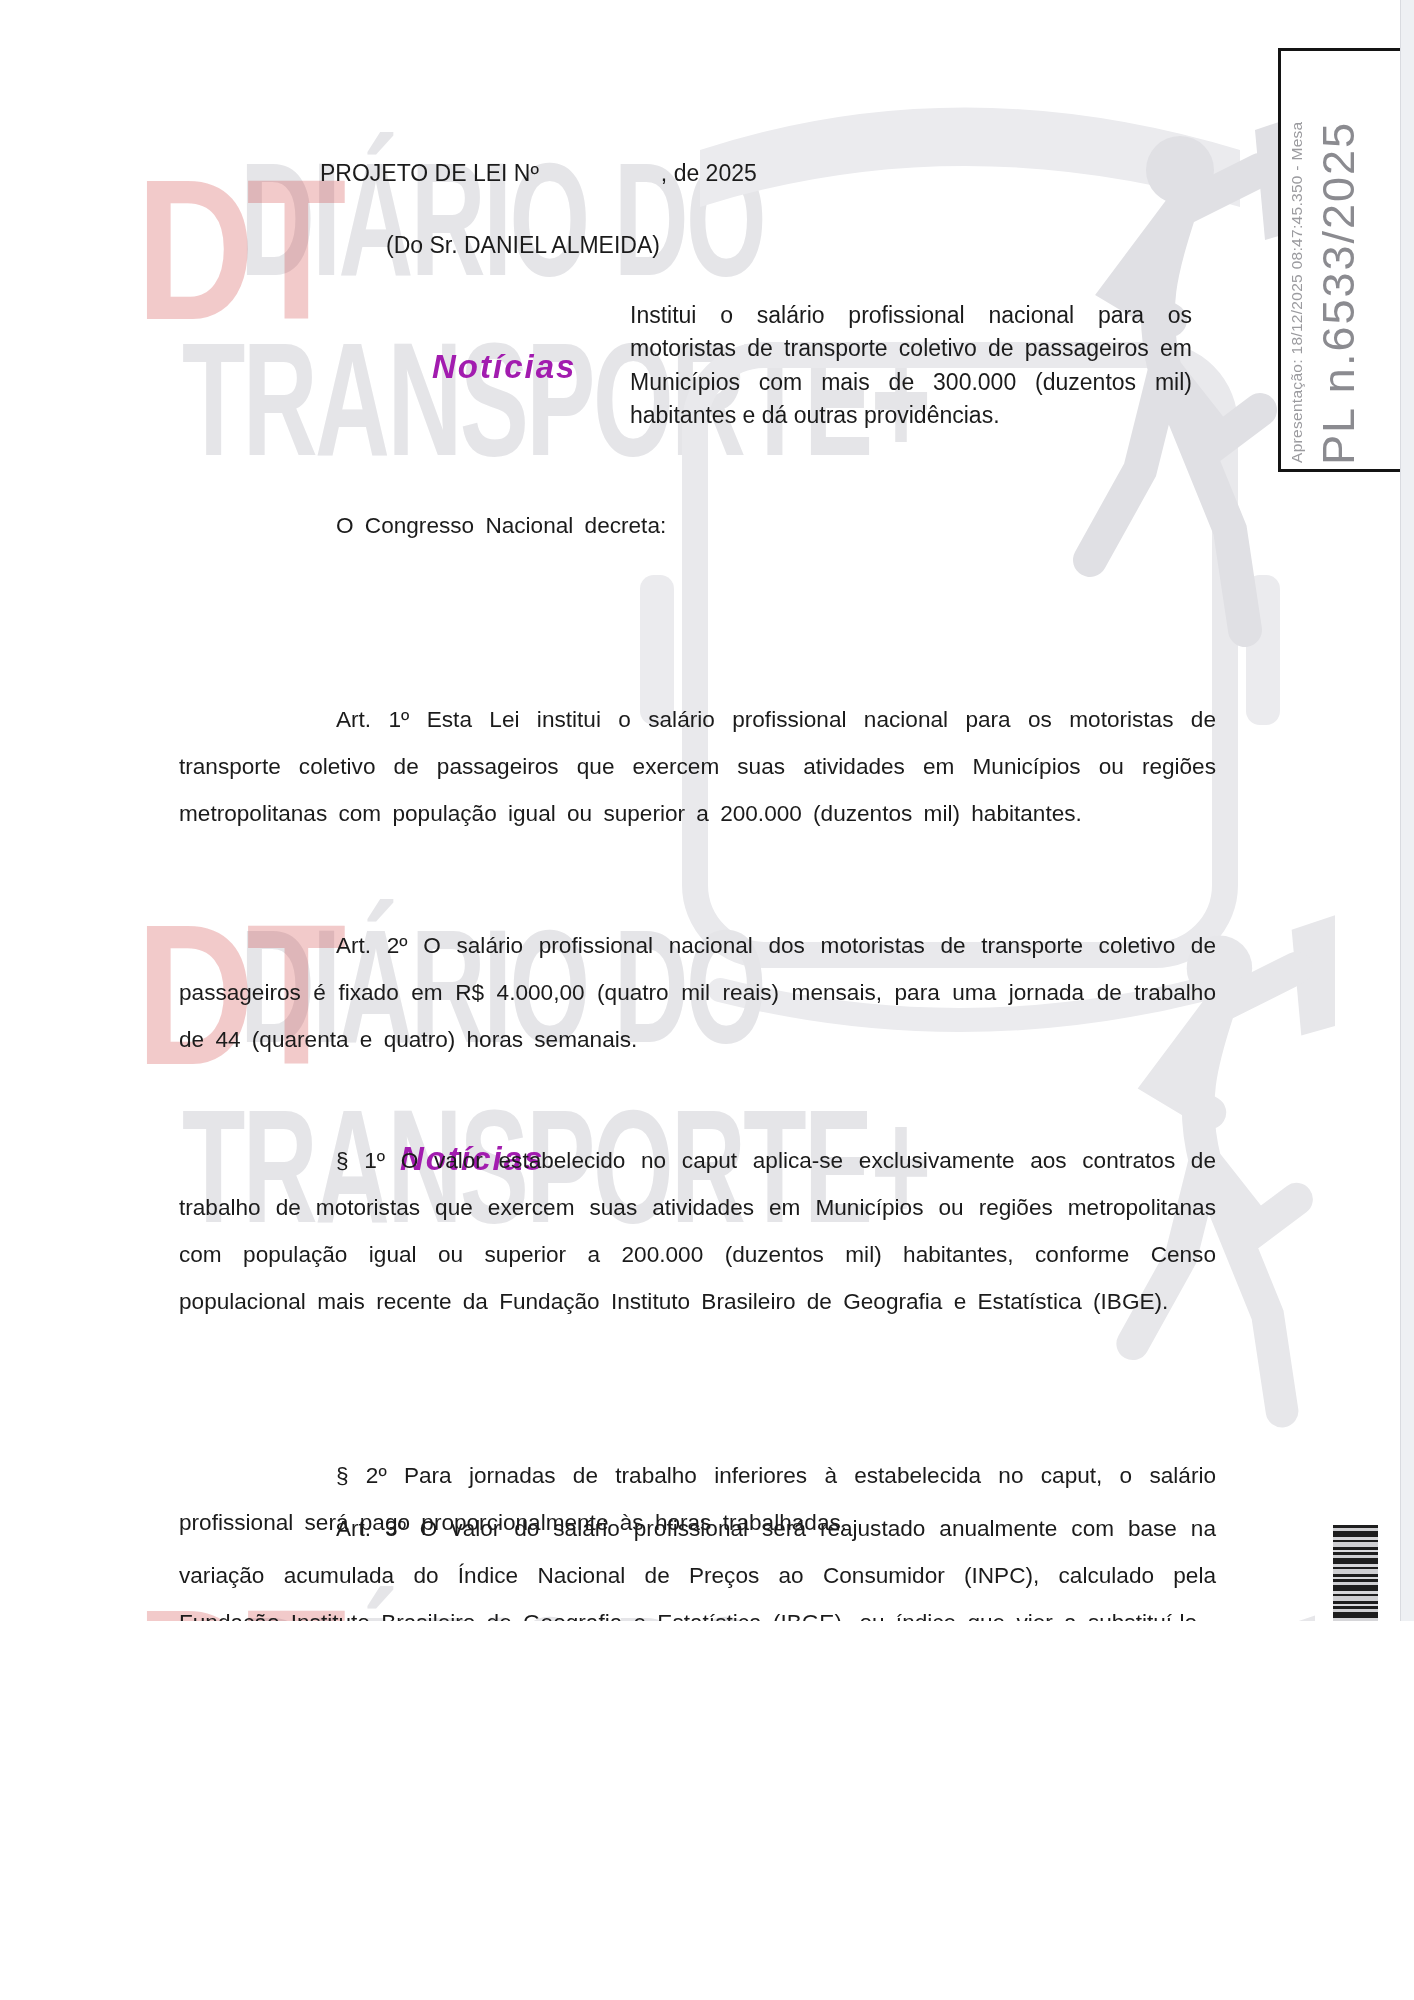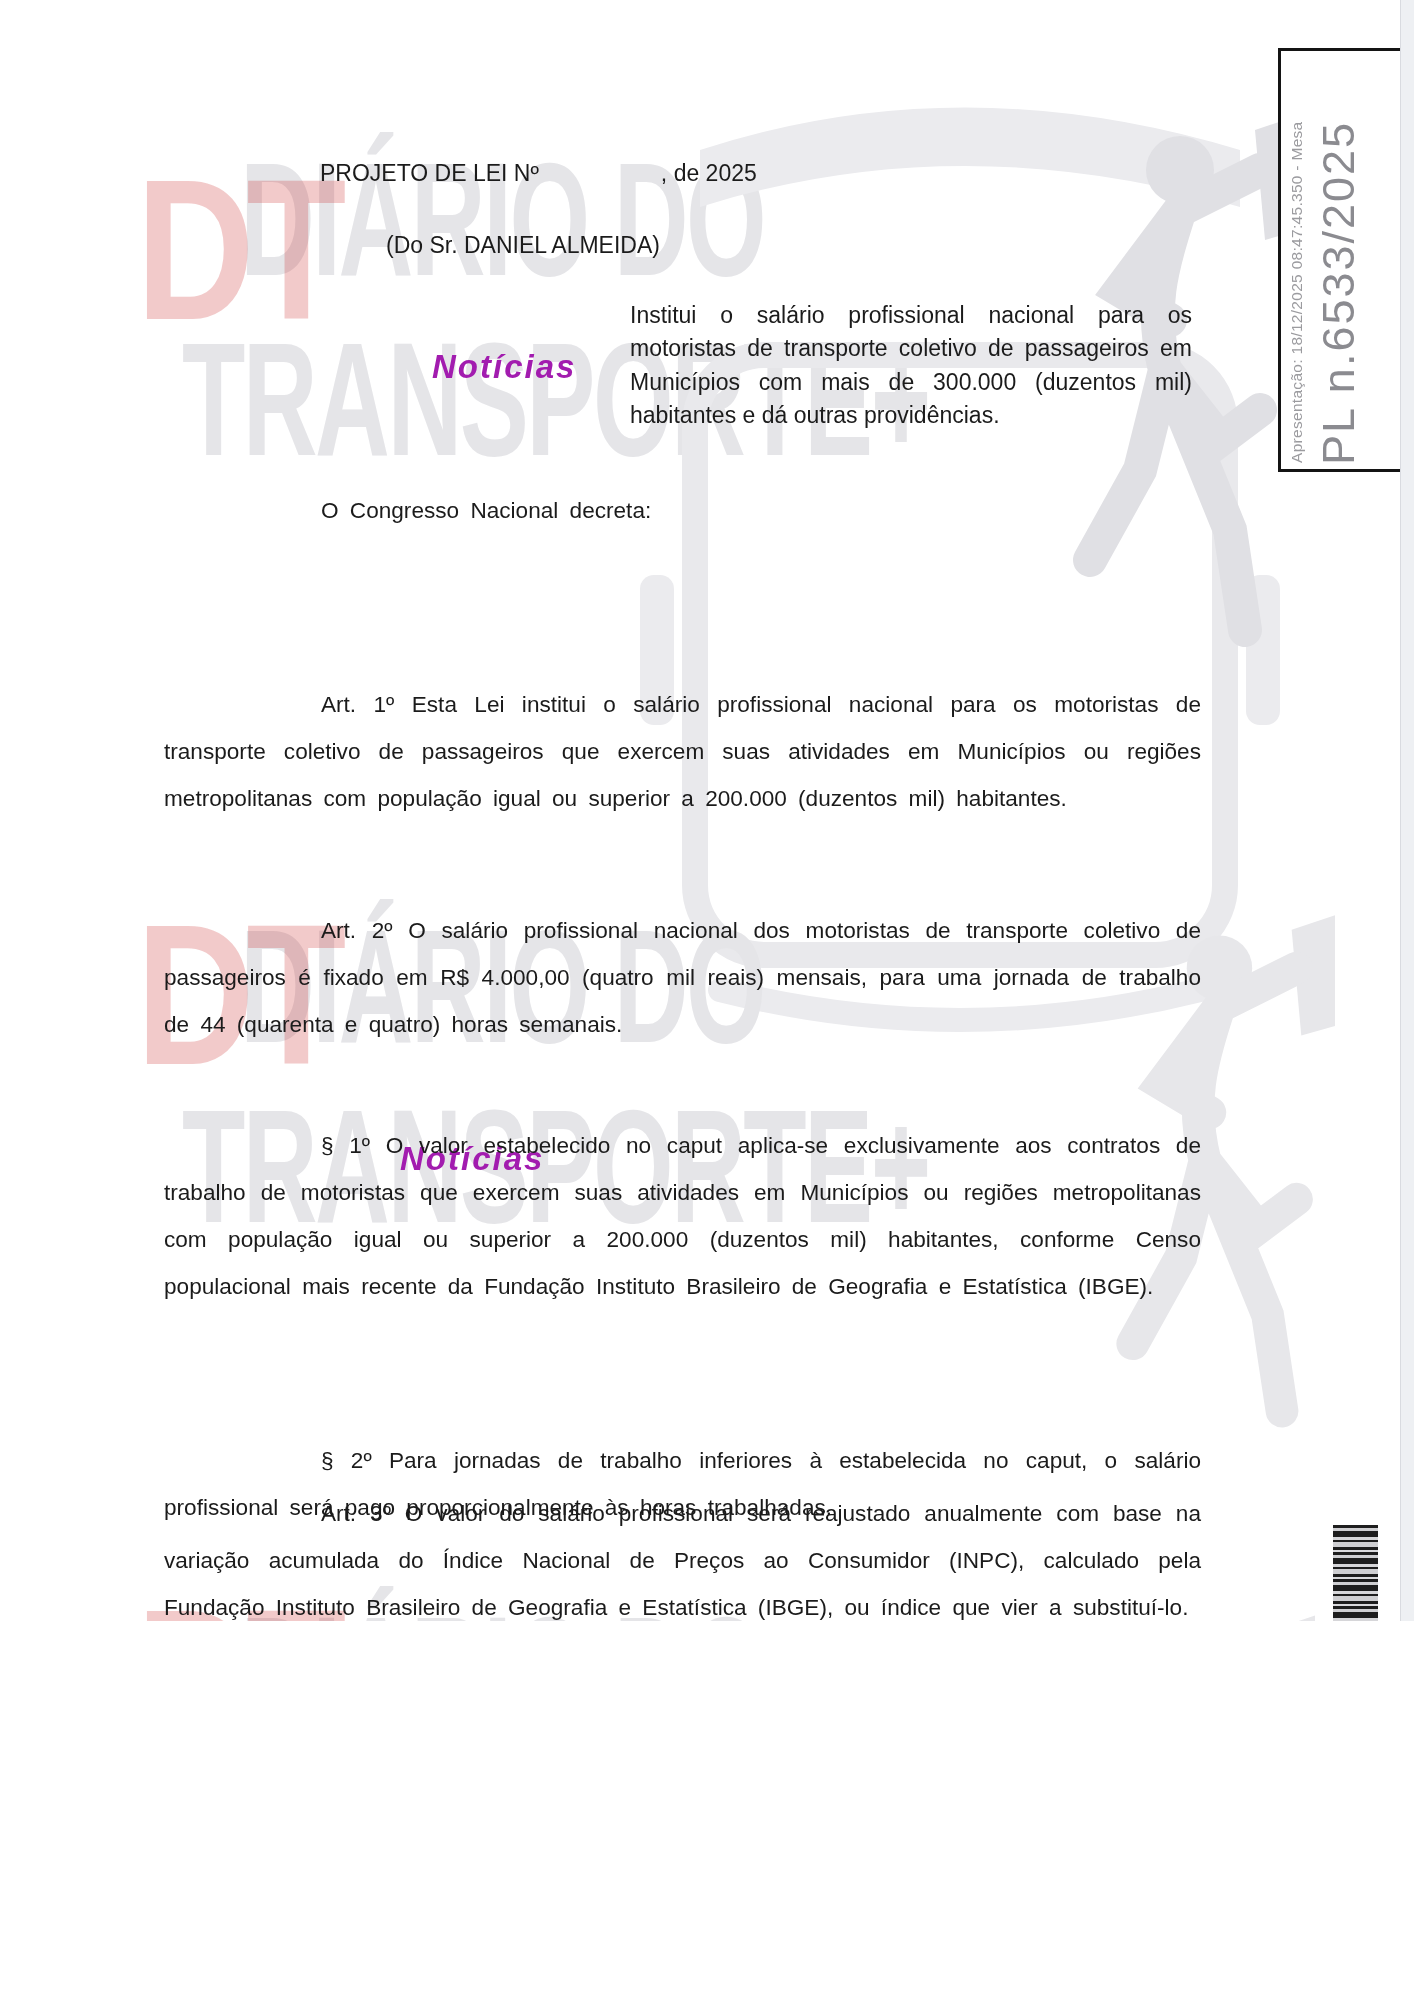--- a/index.html
+++ b/index.html
@@ -13,21 +13,21 @@
   .wm-not{position:absolute;font-size:33px;font-style:italic;font-weight:700;color:#a21caf;
           letter-spacing:2px;z-index:1;}
   .wm-svg{position:absolute;z-index:0;}
   
   .abs{position:absolute;z-index:2;gap:32px;}
   .title-row{left:320px;top:160px;font-size:23px;display:flex;white-space:pre;}
   .title-gap{display:inline-block;width:58px;}
   .author{left:386px;top:232px;font-size:23px;}
   .ementa{left:630px;top:299px;width:562px;font-size:23px;line-height:33.3px;text-align:justify;}
   .body-p{left:163px;width:1037px;font-size:22.6px;line-height:47px;text-align:justify;
-          text-indent:157px;word-spacing:5px;margin:1px;}
+          text-indent:157px;word-spacing:5px;margin:16px;}
   .clause{text-align:left;}
   
   .stamp{position:absolute;left:1278px;top:48px;width:126px;height:424px;z-index:3;
          border:3px solid #141414;border-right:none;background:#fff;box-sizing:border-box;}
   .vtext{writing-mode:vertical-rl;transform:rotate(180deg);white-space:nowrap;}
   .stamp-small{position:absolute;left:7px;top:12px;height:400px;font-size:15.5px;color:#9b9b9f;letter-spacing:.3px;}
   .stamp-big{position:absolute;left:32px;top:12px;height:402px;font-size:45px;color:#8b8b90;letter-spacing:2px;}
   
   .barcode-wrap{position:absolute;left:1333px;top:1525px;width:64px;height:292px;z-index:3;}
   .bars{position:absolute;left:0;top:0;width:45px;height:292px;

